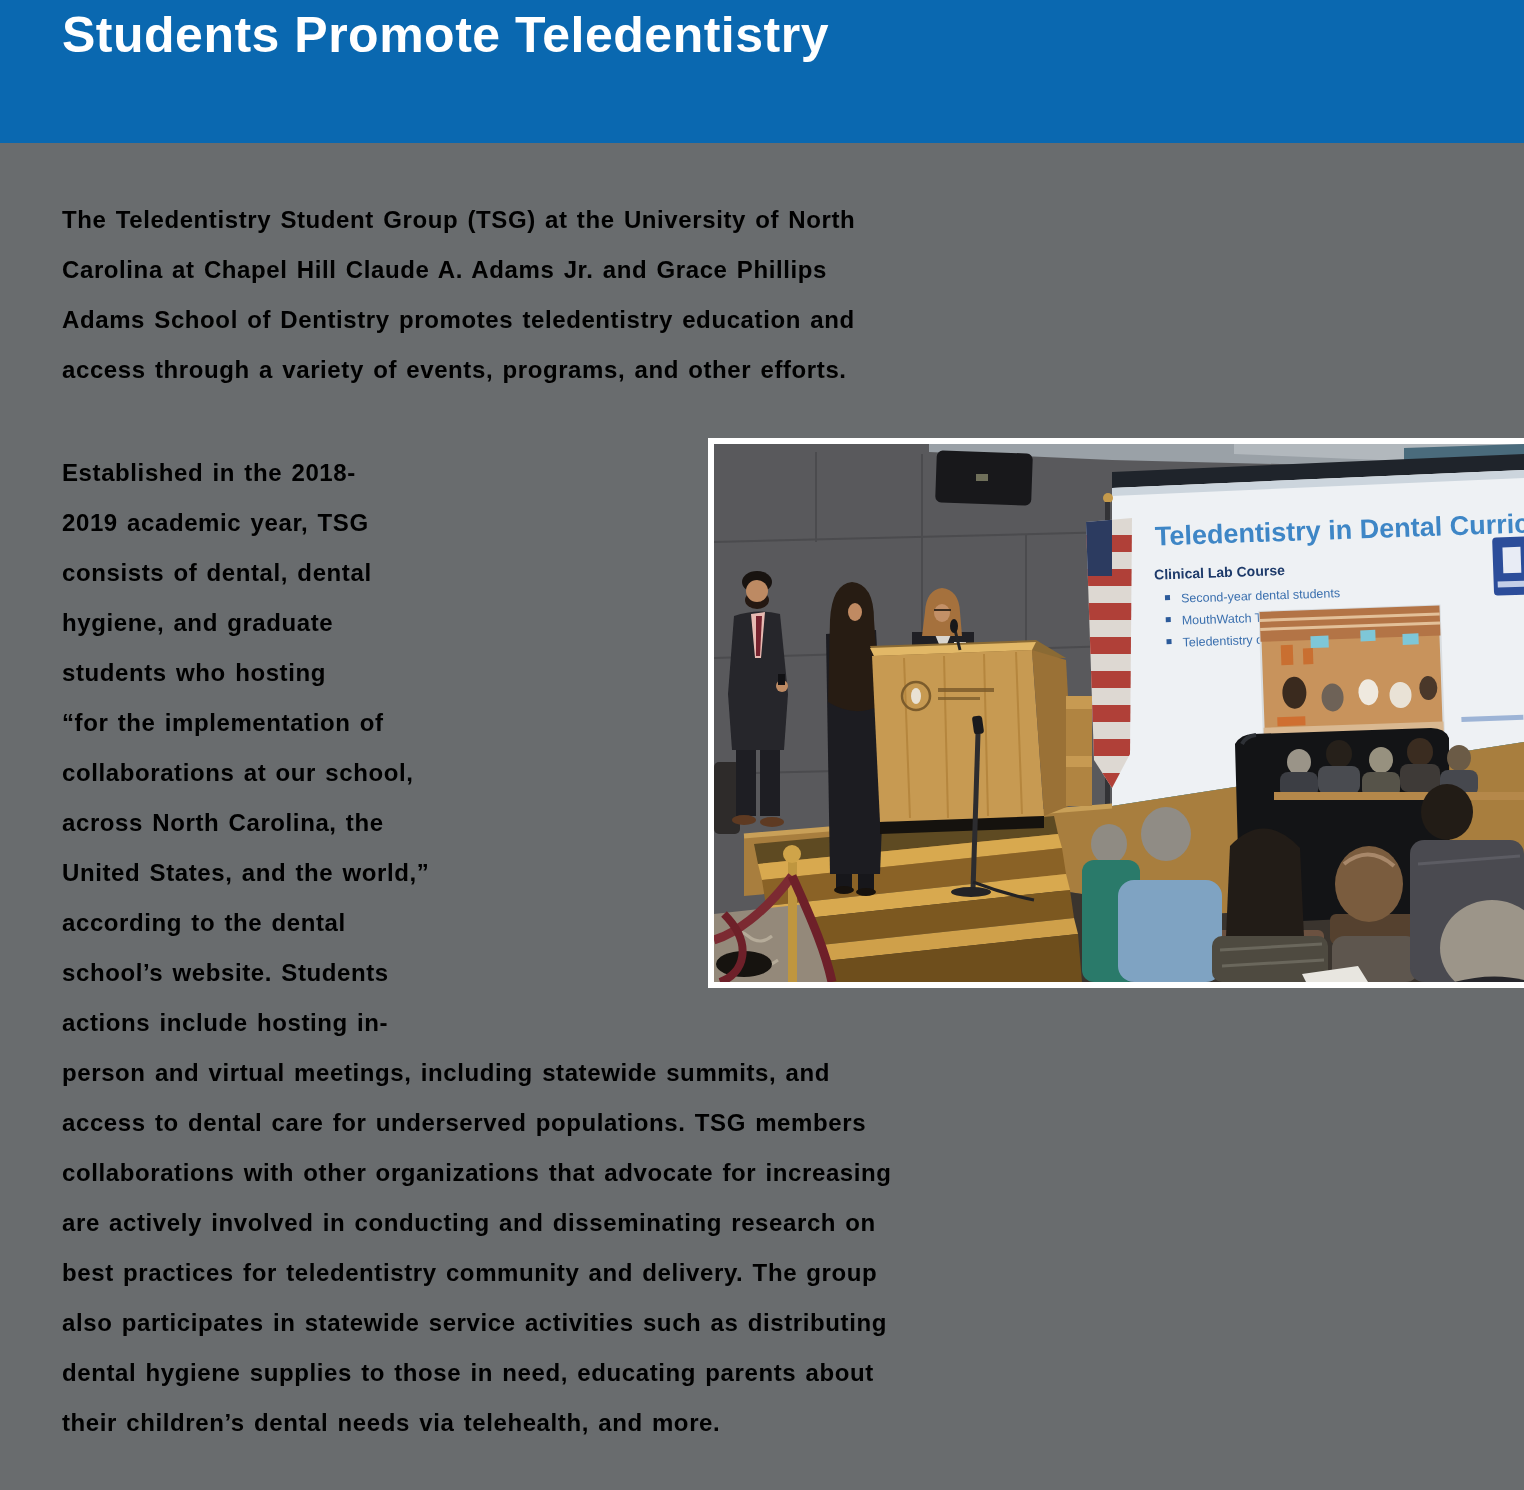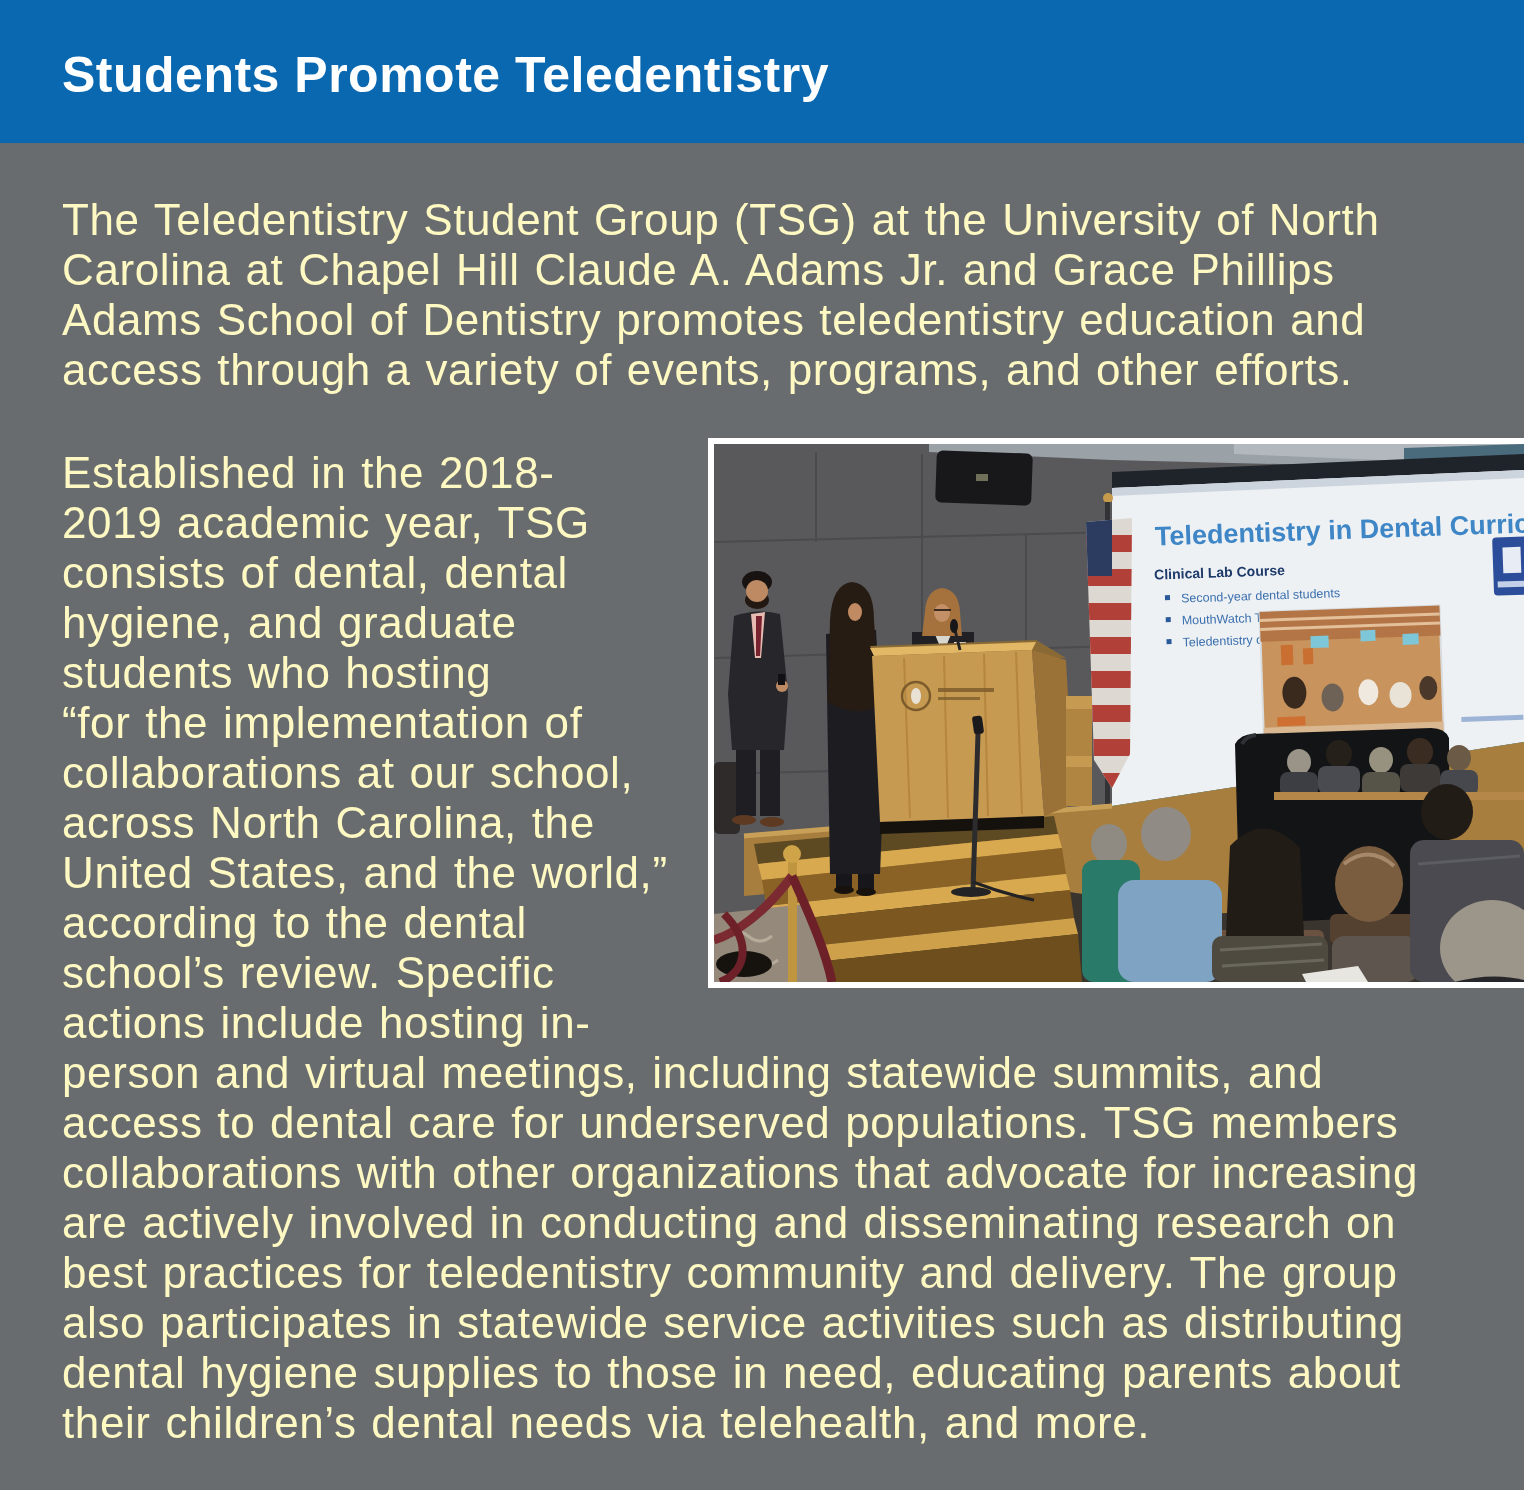--- a/index.html
+++ b/index.html
@@ -3,28 +3,28 @@
 <meta charset="utf-8">
 <style>
   html,body{margin:0;padding:0;background:#4a4c4e;}
   .page{
     position:relative; width:1524px; height:1490px;
     background:#696c6e; overflow:hidden;
     font-family:"Liberation Sans", sans-serif;
   }
   .titlebar{
     position:absolute; top:0; left:0; width:1524px; height:143px;
-    background:#0a68b0; display:flex; align-items:center;
+    background:#0a68b0; display:flex; align-items:flex-start;
   }
   .titlebar h1{
     margin:0 0 0 62px; padding-top:6px;
     font-size:50px; font-weight:bold; color:#ffffff; letter-spacing:0.5px;
   }
   .content{ position:absolute; top:143px; left:0; width:1524px; height:1347px; }
-  .para{ color:#fef9c3; font-size:44px; letter-spacing:0.6px; word-spacing:2px; }
+  .para{ color:#000000; font-size:24px; letter-spacing:0.6px; word-spacing:2px;font-weight:bold; }
   .para .line{ height:50px; line-height:50px; white-space:nowrap; overflow:visible; }
   .para1{ position:absolute; top:52px; left:62px; }
   .para2{ position:absolute; top:305px; left:62px; }
   .photo{
     position:absolute; top:295px; left:708px;
     width:816px; height:550px;
     background:#ffffff; padding:6px 0 6px 6px; box-sizing:border-box;
   }
   .photo svg{ display:block; width:810px; height:538px; }
 </style>
@@ -50,21 +50,21 @@
         <div class="line">Established in the 2018-</div>
         <div class="line">2019 academic year, TSG</div>
         <div class="line">consists of dental, dental</div>
         <div class="line">hygiene, and graduate</div>
         <div class="line">students who hosting</div>
         <div class="line">“for the implementation of</div>
         <div class="line">collaborations at our school,</div>
         <div class="line">across North Carolina, the</div>
         <div class="line">United States, and the world,”</div>
         <div class="line">according to the dental</div>
-        <div class="line">school’s review. Specific</div>
+        <div class="line">school’s website. Students</div>
         <div class="line">actions include hosting in-</div>
         <div class="line">person and virtual meetings, including statewide summits, and</div>
         <div class="line">access to dental care for underserved populations. TSG members</div>
         <div class="line">collaborations with other organizations that advocate for increasing</div>
         <div class="line">are actively involved in conducting and disseminating research on</div>
         <div class="line">best practices for teledentistry community and delivery. The group</div>
         <div class="line">also participates in statewide service activities such as distributing</div>
         <div class="line">dental hygiene supplies to those in need, educating parents about</div>
         <div class="line">their children’s dental needs via telehealth, and more.</div>
       </div>

